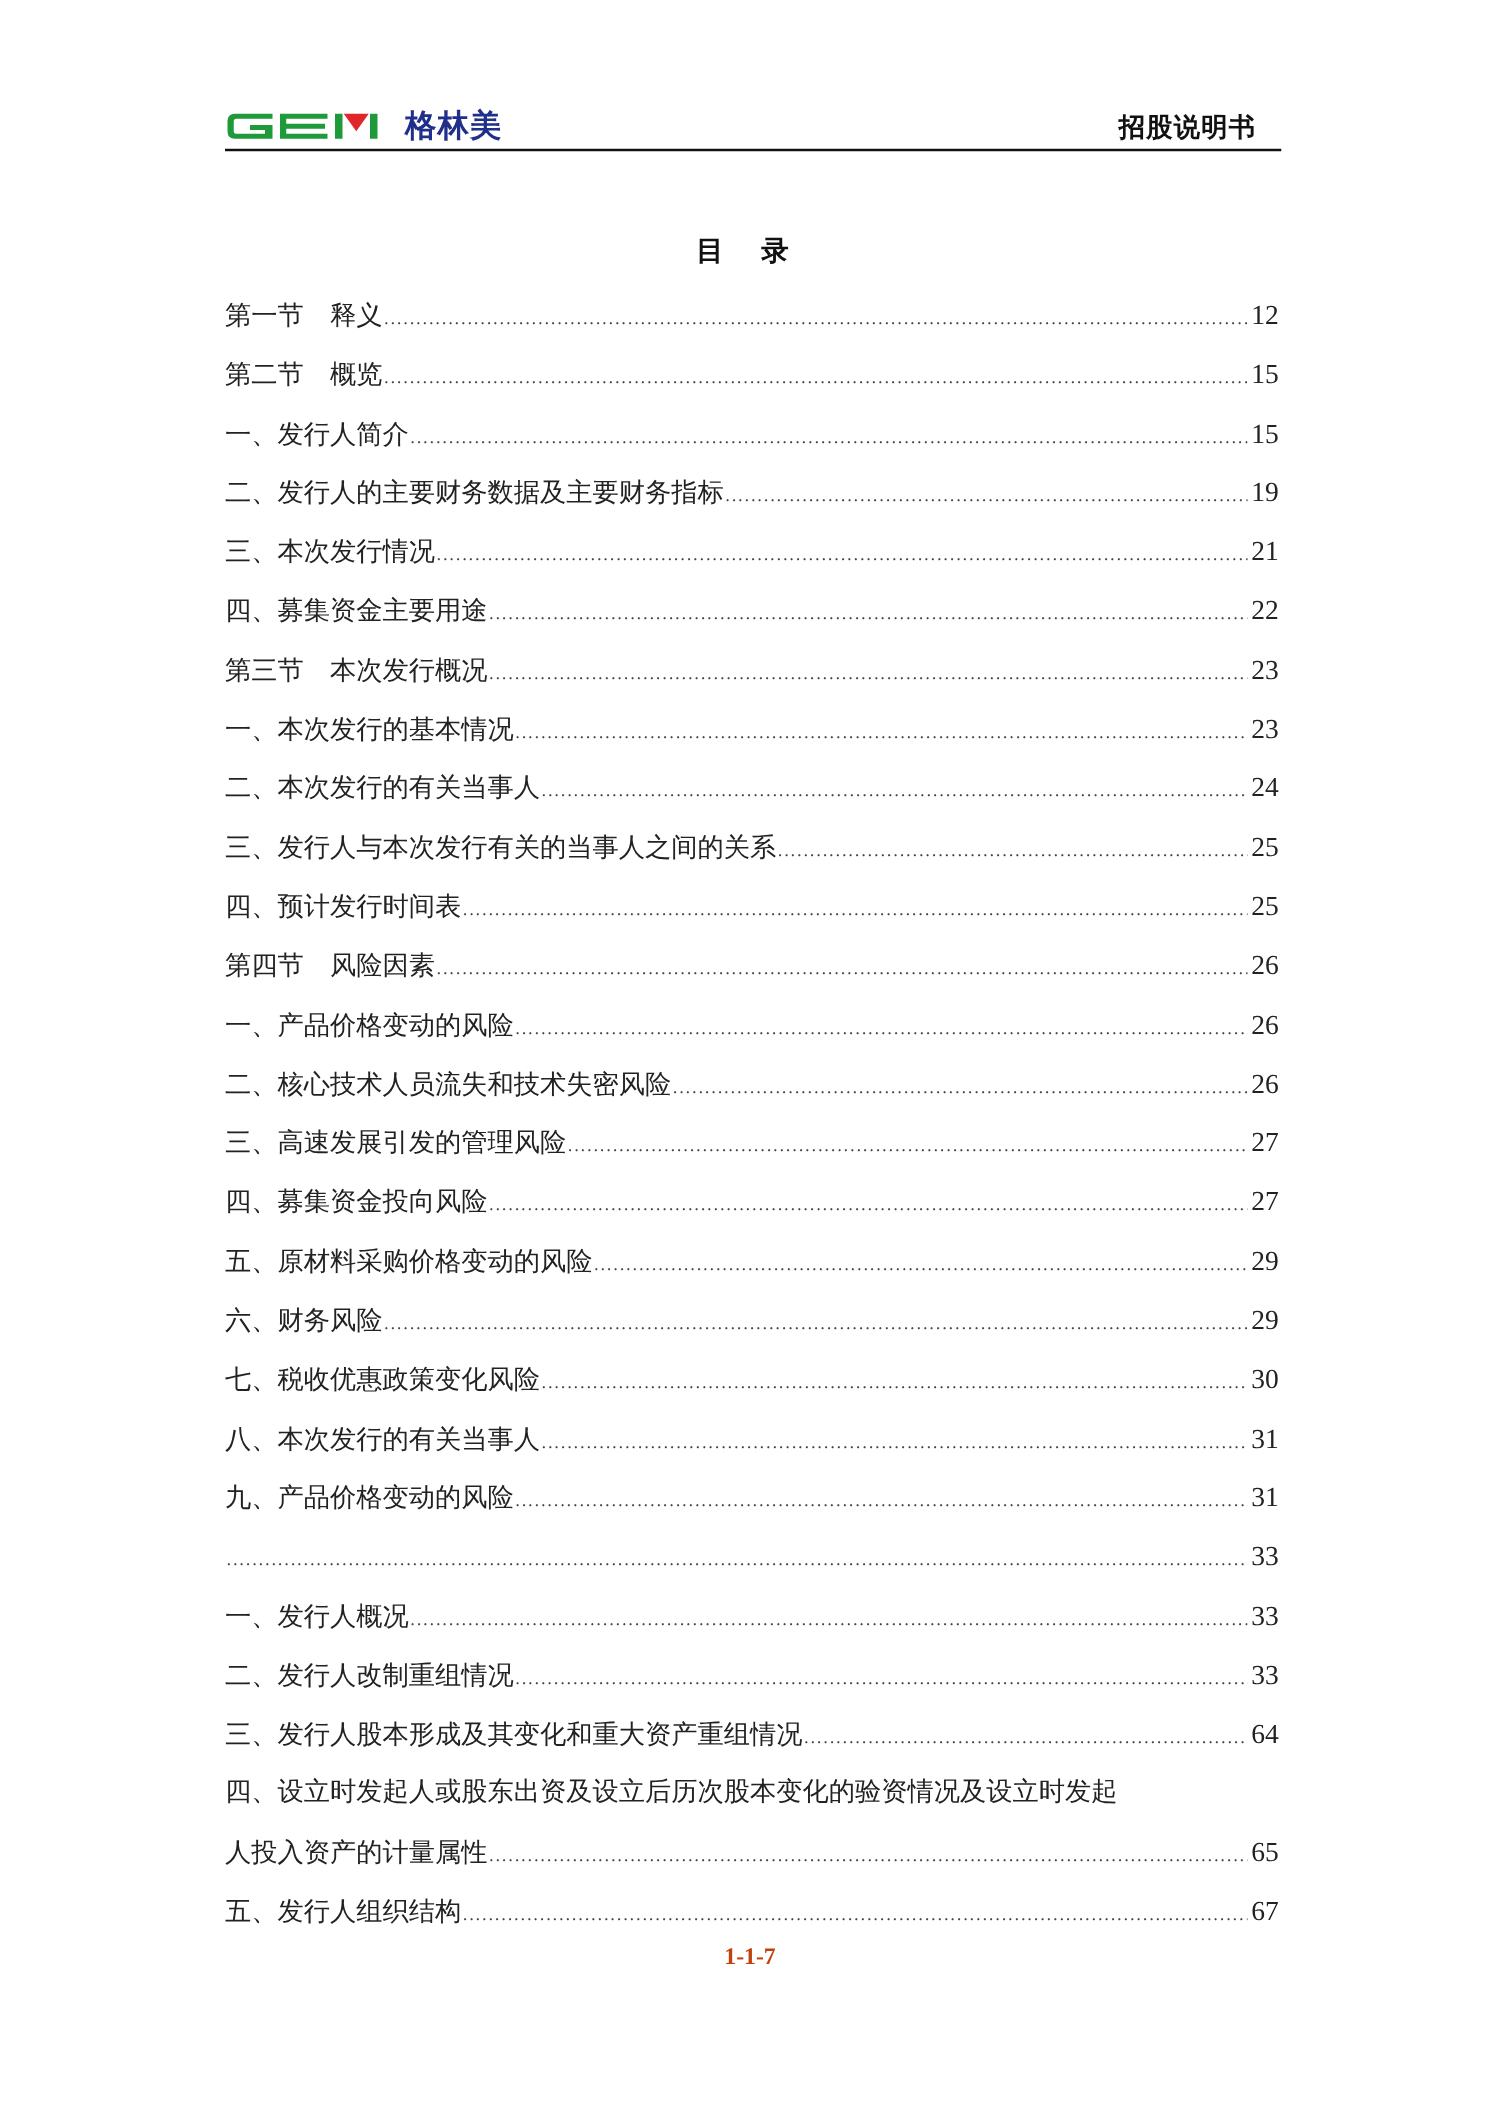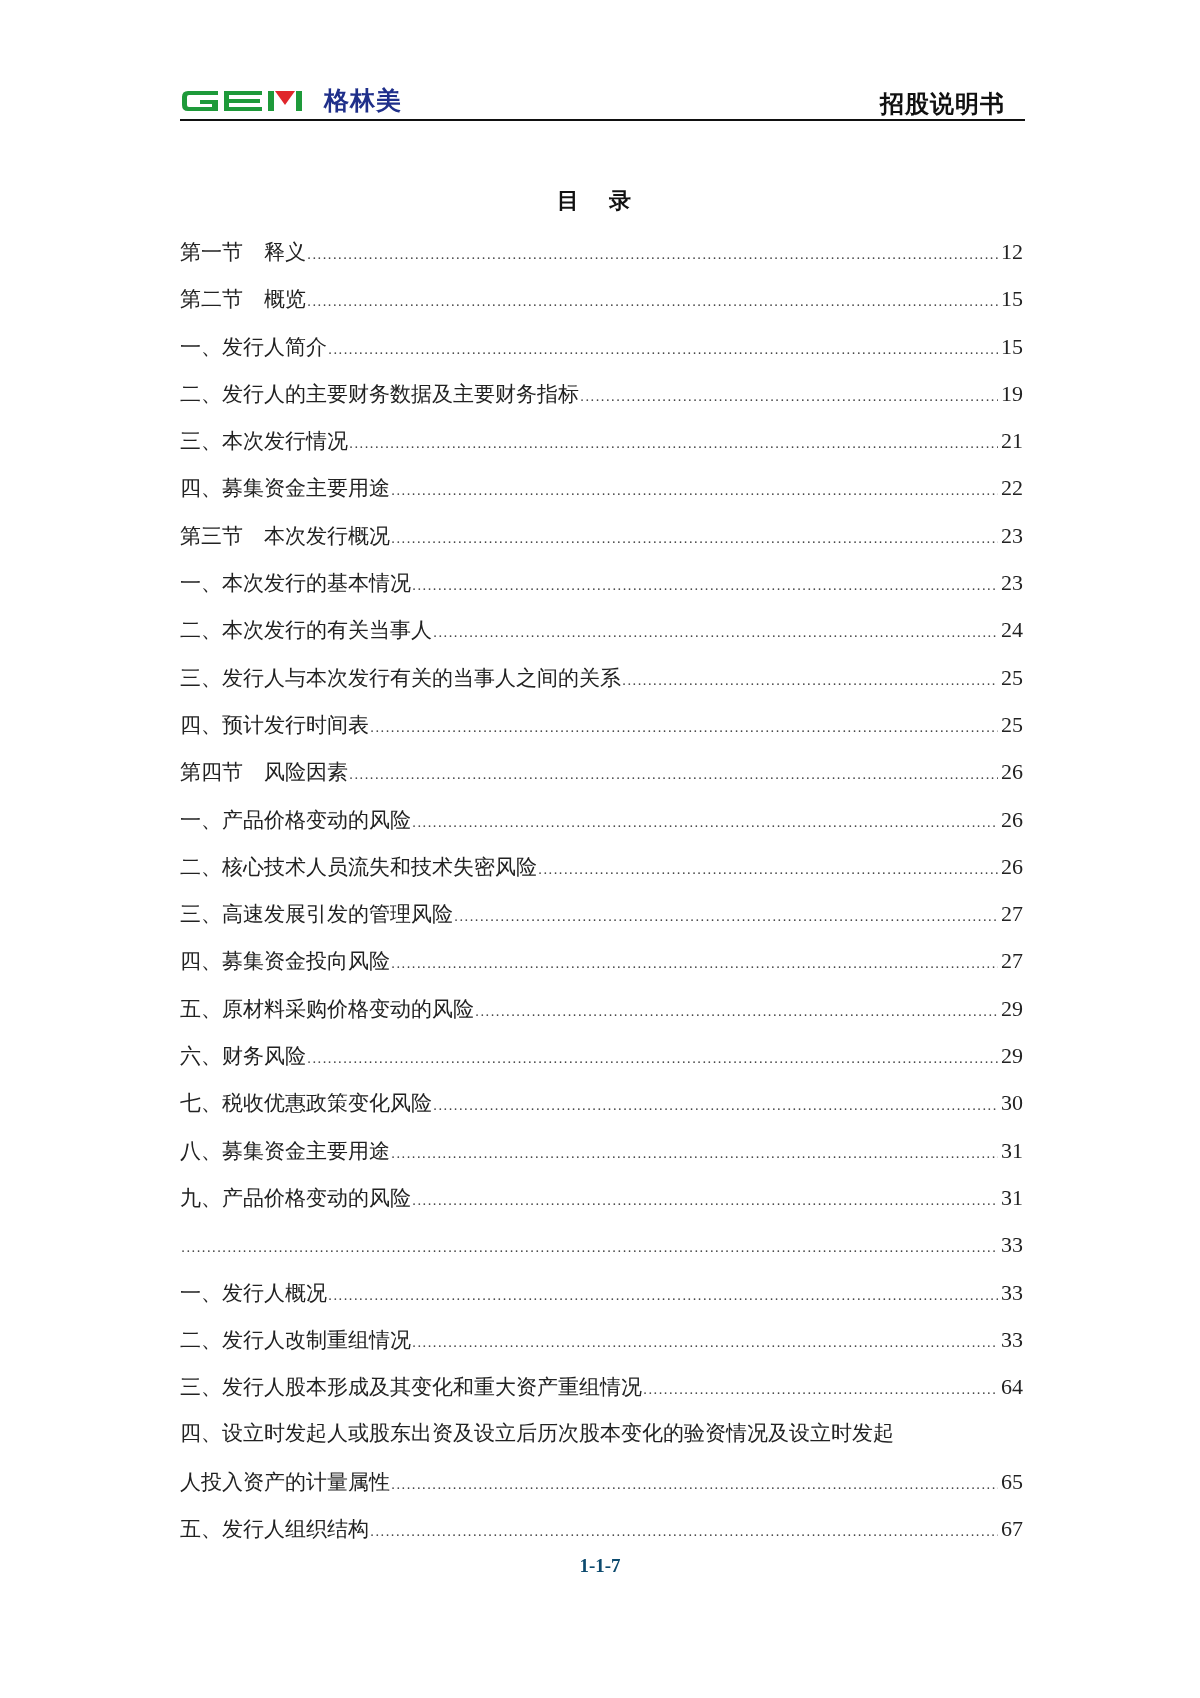--- a/index.html
+++ b/index.html
@@ -3,33 +3,33 @@
   <meta charset="utf-8">
   <style>
     html, body { margin: 0; padding: 0; background: #ffffff; }
     body { width: 1200px; height: 1698px; position: relative; overflow: hidden;
            font-family: "DejaVu Serif", "Liberation Serif", serif; color: #222; }
     .header { position: absolute; left: 180px; top: 78px; width: 845px; height: 44px; }
     .header-rule { position: absolute; left: 180px; top: 119px; width: 845px; height: 2px; background: #111; }
     .logo { position: absolute; left: 0; top: 6px; display: flex; align-items: center; }
     .logo-gem { display: flex; align-items: center; height: 26px; }
     .logo-cn { margin-left: 14px; font-family: "DejaVu Sans", sans-serif; font-weight: bold; font-size: 25px; color: #1f2f8a; letter-spacing: 1px; }
-    .doc-type { position: absolute; right: 20px; top: 10px; font-family: "DejaVu Sans", sans-serif; font-weight: bold; font-size: 24px; color: #111; letter-spacing: 1px; }
+    .doc-type { position: absolute; right: 20px; top: 10px; font-family: "DejaVu Sans", sans-serif; font-weight: bold; font-size: 21px; color: #111; letter-spacing: 1px; }
     .toc-title { position: absolute; left: 0; width: 1188px; top: 186px; text-align: center;
                  font-family: "DejaVu Sans", sans-serif; font-weight: bold; font-size: 22px; color: #111; }
     .toc-title span { display: inline-block; }
     .toc-title .gap { width: 30px; }
     .toc { position: absolute; left: 180px; top: 228px; width: 843px; }
     .toc-entry { height: 47.3px; display: flex; align-items: baseline; font-size: 21px; line-height: 47px; white-space: nowrap; }
     .toc-entry .label { flex: 0 0 auto; }
     .toc-entry .dots { flex: 1 1 auto; overflow: hidden; margin: 0 3px 0 1px; color: #444; letter-spacing: 1px; font-size: 13px; }
     .toc-entry .dots::before { content: "................................................................................................................................................................................................................................................................"; }
     .toc-entry .page { flex: 0 0 auto; font-family: "Liberation Serif", serif; font-size: 22px; color: #222; }
     .footer { position: absolute; left: 0; width: 1200px; top: 1555px; text-align: center;
-              font-family: "Liberation Serif", serif; font-weight: bold; font-size: 19px; color: #0c4a6e; }
+              font-family: "Liberation Serif", serif; font-weight: bold; font-size: 19px; color: #c2410c; }
   </style>
 </head>
 <body>
 
 <div class="header">
   <div class="logo">
     <div class="logo-gem">
       <svg width="130" height="26" viewBox="0 0 130 26">
 
         <path d="M38 3 H8 Q2 3 2 9 V17 Q2 23 8 23 H38 V12 H20 V16 H32 V19 H9 Q7 19 7 17 V9 Q7 7 9 7 H38 Z" fill="#1e9a3a"></path>
@@ -141,21 +141,21 @@
       <span class="label">六、财务风险</span>
       <span class="dots"></span>
       <span class="page">29</span>
     </div>
   <div class="toc-entry">
       <span class="label">七、税收优惠政策变化风险</span>
       <span class="dots"></span>
       <span class="page">30</span>
     </div>
   <div class="toc-entry">
-      <span class="label">八、募集资金主要用途</span>
+      <span class="label">八、本次发行的有关当事人</span>
       <span class="dots"></span>
       <span class="page">31</span>
     </div>
   <div class="toc-entry">
       <span class="label">九、产品价格变动的风险</span>
       <span class="dots"></span>
       <span class="page">31</span>
     </div>
   <div class="toc-entry">
       <span class="dots"></span>

